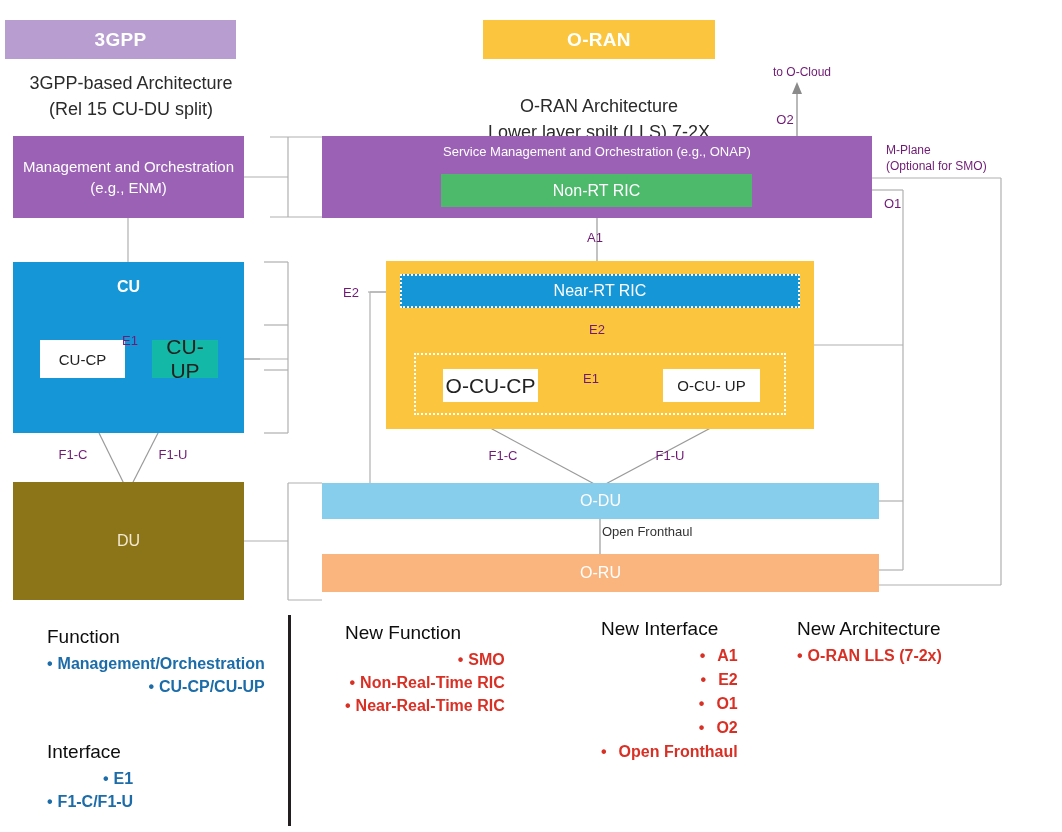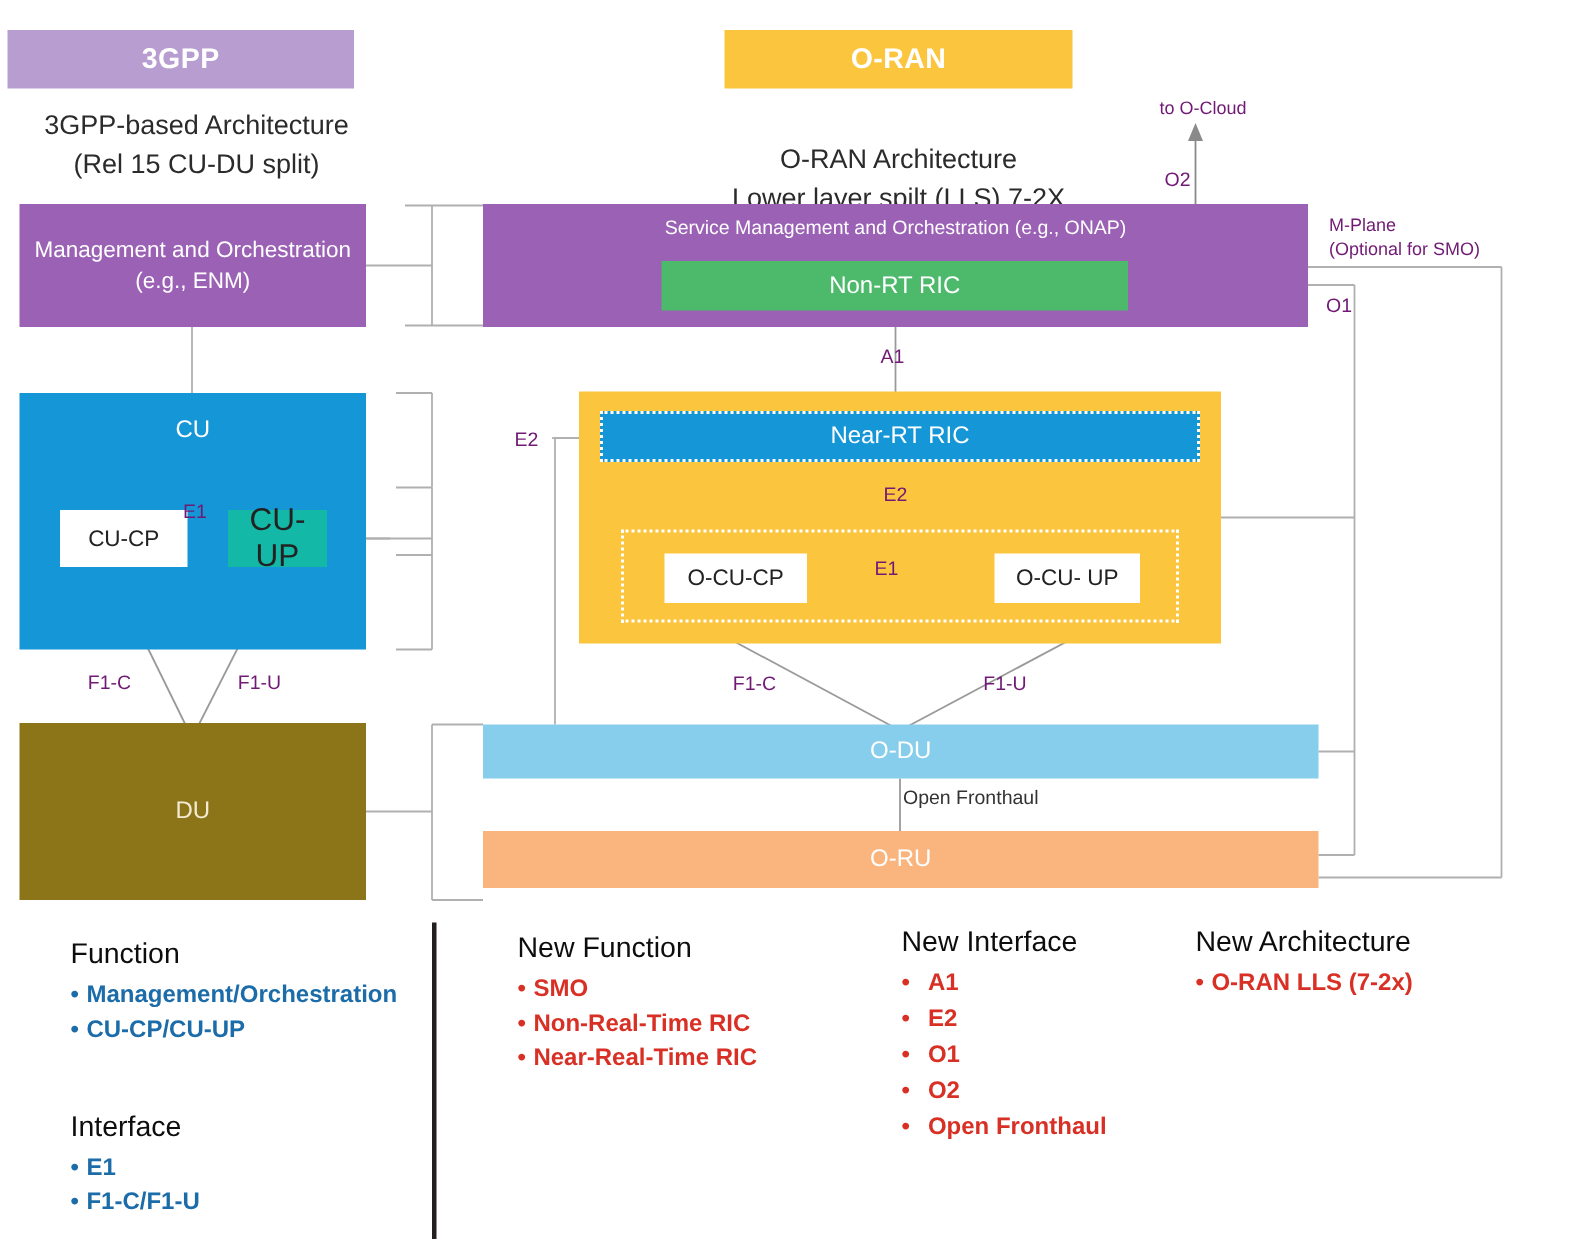--- a/index.html
+++ b/index.html
@@ -13,32 +13,32 @@
   .pill{font-weight:bold;color:#ffffff;font-size:19px;letter-spacing:.3px;}
   #pill-3gpp{left:5px;top:20px;width:231px;height:39px;background:#b89dd1;}
   #pill-oran{left:483px;top:20px;width:232px;height:39px;background:#fbc63e;}
 
   .captiontxt{font-size:18px;color:#2b2b2b;line-height:26px;text-align:center;}
   #cap-3gpp{left:0px;top:70px;width:262px;}
   #cap-oran{left:465px;top:70px;width:268px;margin-top:23px;}
 
   
   #b-enm{left:13px;top:136px;width:231px;height:82px;background:#9b61b5;color:#fff;font-size:15px;line-height:21px;}
-  #b-cu{left:13px;top:262px;width:231px;height:171px;background:#1596d7;color:#fff;font-size:16px;align-items:flex-start;padding-top:16px;}
+  #b-cu{left:13px;top:262px;width:231px;height:171px;background:#1596d7;color:#fff;font-size:16px;align-items:flex-start;padding-top:16px;font-weight:bold;}
   #b-cucp{left:20px;top:340px;width:85px;height:38px;background:#ffffff;color:#222;font-size:15px;margin-left:20px;}
   #b-cuup{left:152px;top:340px;width:66px;height:38px;background:#14b8a6;color:#222;font-size:21px;}
   #b-du{left:13px;top:482px;width:231px;height:118px;background:#8c7519;color:#f3ead2;font-size:16px;}
 
   
   #b-smo{left:322px;top:136px;width:550px;height:82px;background:#9b61b5;color:#fff;font-size:13px;align-items:flex-start;padding-top:8px;}
   #b-nonrt{left:441px;top:174px;width:311px;height:33px;background:#4cb96b;color:#fff;font-size:16px;}
   #b-yellow{left:386px;top:261px;width:428px;height:168px;background:#fbc63e;}
   #b-nearrt{left:400px;top:274px;width:400px;height:34px;background:#1596d7;color:#fff;font-size:16px;border:2px dotted #ffffff;}
   #b-cuwrap{left:414px;top:353px;width:372px;height:62px;border:2px dotted #ffffff;}
-  #b-ocucp{left:443px;top:369px;width:95px;height:33px;background:#ffffff;color:#222;font-size:15px;}
+  #b-ocucp{left:443px;top:369px;width:95px;height:33px;background:#ffffff;color:#222;font-size:21px;}
   #b-ocuup{left:663px;top:369px;width:97px;height:33px;background:#ffffff;color:#222;font-size:15px;}
   #b-odu{left:322px;top:483px;width:557px;height:36px;background:#87cdec;color:#fff;font-size:16px;}
   #b-oru{left:322px;top:554px;width:557px;height:38px;background:#fab57e;color:#fff;font-size:16px;}
 
   
   .iflbl{font-size:13px;color:#701a75;text-align:center;}
   .iflbl.small{font-size:12px;}
   #l-e1-left{left:100px;top:333px;width:60px;}
   #l-f1c-left{left:48px;top:447px;width:50px;}
   #l-f1u-left{left:148px;top:447px;width:50px;}
@@ -51,21 +51,21 @@
   #l-fronthaul{left:602px;top:524px;width:130px;text-align:left;font-size:13px;color:#333;}
   #l-o2{left:770px;top:112px;width:30px;}
   #l-ocloud{left:756px;top:65px;width:92px;font-size:12px;}
   #l-o1{left:884px;top:196px;width:26px;text-align:left;}
   #l-mplane{left:886px;top:142px;width:130px;text-align:left;font-size:12px;line-height:16px;}
 
   
   #legend-divider{position:absolute;left:288px;top:615px;width:3px;height:211px;background:#231f20;}
   .lg{position:absolute;}
   .lg h4{margin:0 0 4px 0;font-weight:normal;font-size:19px;color:#0d0d0d;}
-  .lg ul{margin:0;padding:0;list-style:none;}
+  .lg ul{margin:0;padding:0;list-style:none;text-align:right;}
   .lg li{font-size:16px;font-weight:bold;line-height:23px;white-space:nowrap;}
   .lg li::before{content:"\2022";margin-right:5px;}
   .blue li{color:#1b6ca8;}
   .red li{color:#d93025;}
   .red li::before{color:#d93025;}
   #lg-function{left:47px;top:626px;}
   #lg-interface{left:47px;top:741px;}
   #lg-newfn{left:345px;top:622px;}
   #lg-newif{left:601px;top:618px;}
   #lg-newarch{left:797px;top:618px;}

